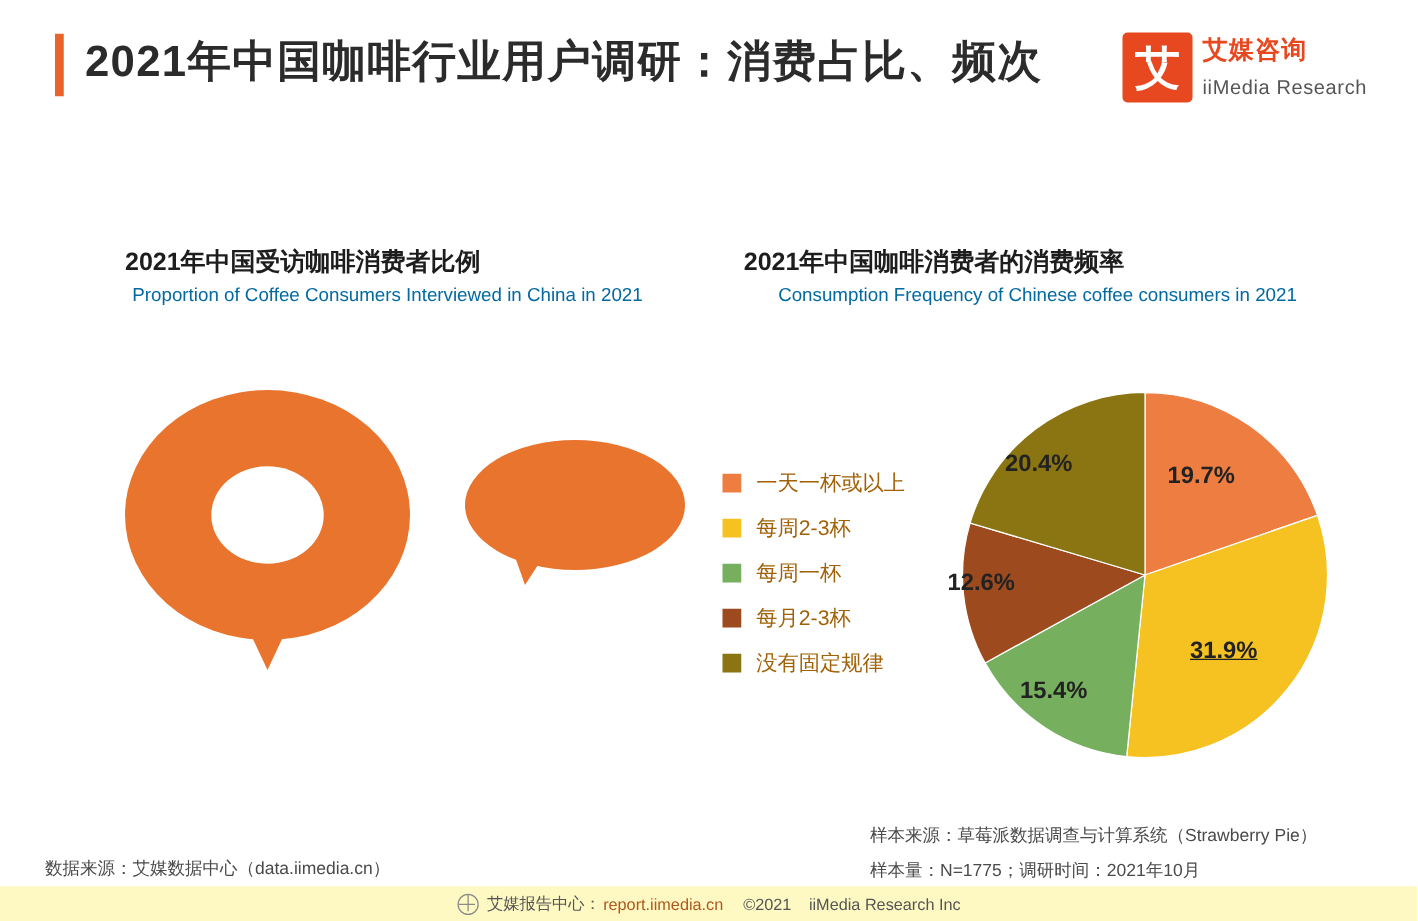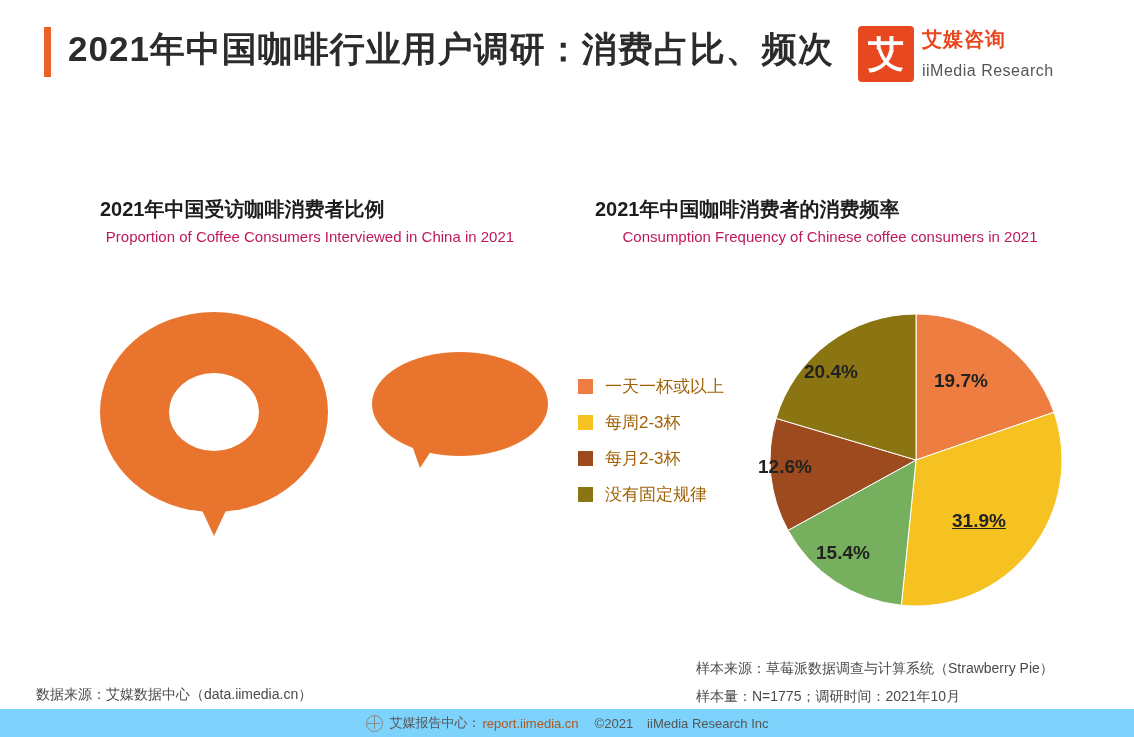--- a/index.html
+++ b/index.html
@@ -18,20 +18,21 @@
     background: #ffffff;
     overflow: hidden;
   }
 
   
   .header {
     position: absolute;
     left: 0; top: 0;
     width: 1076px;
     height: 110px;
+    padding-left: 40px;
   }
   .title-bar {
     position: absolute;
     left: 44px;
     top: 27px;
     width: 7px;
     height: 50px;
     background: #e8642a;
   }
   .page-title {
@@ -89,21 +90,21 @@
   .panel-title {
     position: absolute;
     font-size: 20px;
     font-weight: bold;
     color: #1d1d1d;
     white-space: nowrap;
   }
   .panel-subtitle {
     position: absolute;
     font-size: 15px;
-    color: #be185d;
+    color: #0369a1;
     text-align: center;
     white-space: nowrap;
   }
   #left-title  { left: 100px; top: 196px; width: 420px; }
   #left-sub    { left: 80px;  top: 228px; width: 460px; }
   #right-title { left: 595px; top: 196px; width: 470px; }
   #right-sub   { left: 575px; top: 228px; width: 510px; }
 
   
   .pin {
@@ -252,21 +253,21 @@
     white-space: nowrap;
   }
 
   
   .footer {
     position: absolute;
     left: 0;
     bottom: 0;
     width: 1134px;
     height: 28px;
-    background: #7dd3fc;
+    background: #fef9c3;
     display: flex;
     align-items: center;
     justify-content: center;
     font-size: 13px;
     color: #555555;
   }
   .footer-globe {
     width: 15px;
     height: 15px;
     border-radius: 50%;
@@ -326,20 +327,24 @@
   </div>
 
   <div class="legend">
     <div class="legend-item">
       <span class="legend-swatch" style="background:#ed7d40"></span>
       <span class="legend-label">一天一杯或以上</span>
     </div>
     <div class="legend-item">
       <span class="legend-swatch" style="background:#f5c222"></span>
       <span class="legend-label">每周2-3杯</span>
+    </div>
+    <div class="legend-item">
+      <span class="legend-swatch" style="background:#76b05e"></span>
+      <span class="legend-label">每周一杯</span>
     </div>
     <div class="legend-item">
       <span class="legend-swatch" style="background:#9c4a1e"></span>
       <span class="legend-label">每月2-3杯</span>
     </div>
     <div class="legend-item">
       <span class="legend-swatch" style="background:#8a7512"></span>
       <span class="legend-label">没有固定规律</span>
     </div>
   </div>

